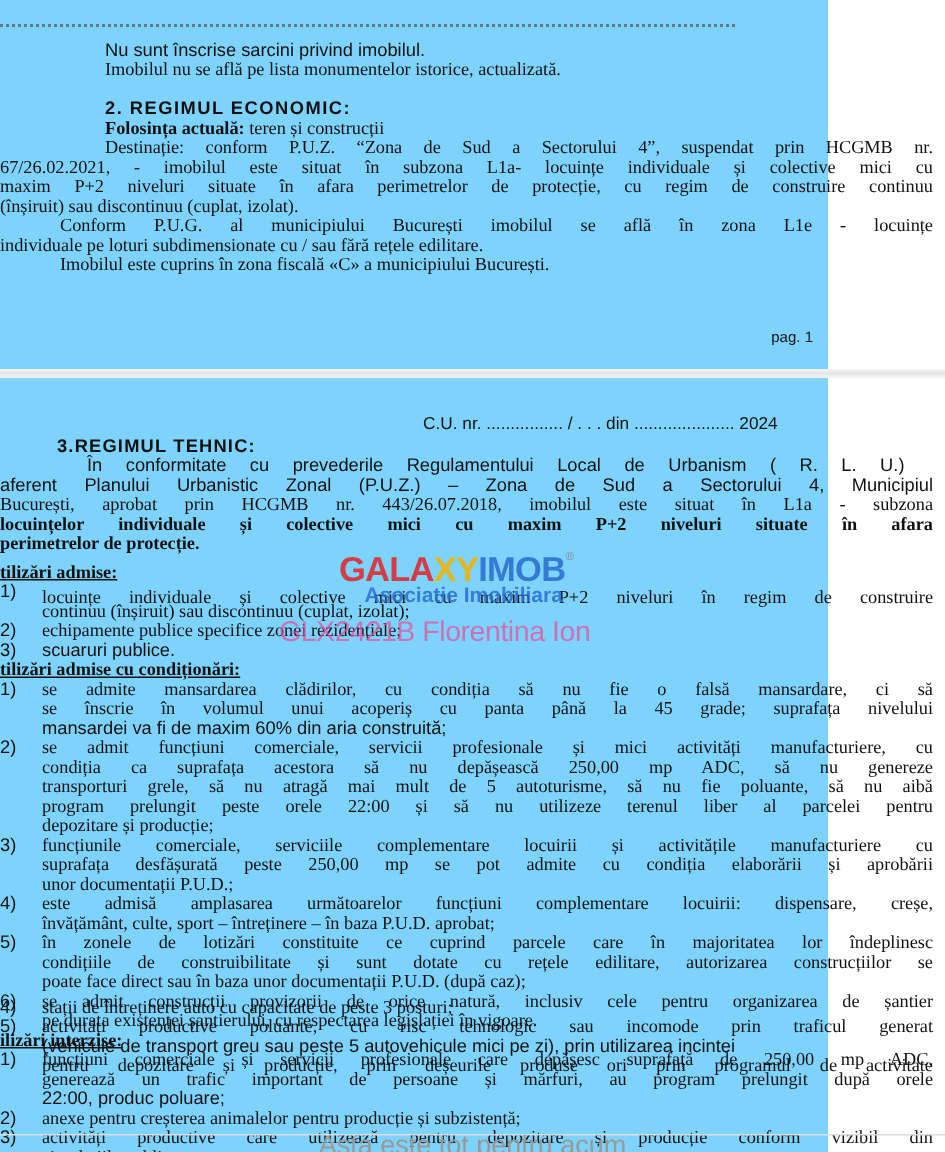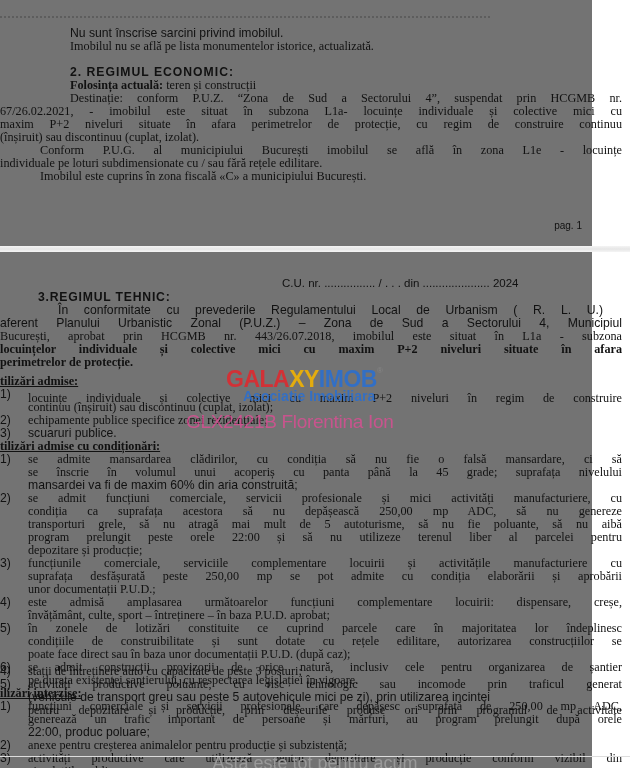--- a/index.html
+++ b/index.html
@@ -1,17 +1,17 @@
 <!DOCTYPE html>
 <html><head>
 <meta charset="utf-8">
 <style>
   html, body { margin:0; padding:0; background:#ffffff; }
   body { width:630px; height:768px; overflow:hidden; position:relative; font-family:"Liberation Serif", serif; color:#111; }
-  .page { position:absolute; left:0; width:592px; background:#737373; }
+  .page { position:absolute; left:0; width:512px; background:#7dd3fc;padding-left:40px; }
   .p1 { top:0; height:246px; }
   .p2 { top:252px; height:516px; }
   .sep { position:absolute; left:0; top:246px; width:630px; height:6px; background:linear-gradient(#f4f4f4,#e6e6e6,#f4f4f4); }
   .line { position:absolute; font-size:12.2px; line-height:13px; white-space:nowrap; }
   .sans { font-family:"Liberation Sans", sans-serif; }
   .b { font-weight:bold; }
   .u { text-decoration:underline; }
   .j { text-align:justify; text-align-last:justify; }
   .scrib { position:absolute; left:0; top:16px; width:490px; height:4px; border-top:2px dotted #555; opacity:.7; }
   .pag { position:absolute; right:10px; top:220px; font-size:10px; font-family:"Liberation Sans", sans-serif; }

